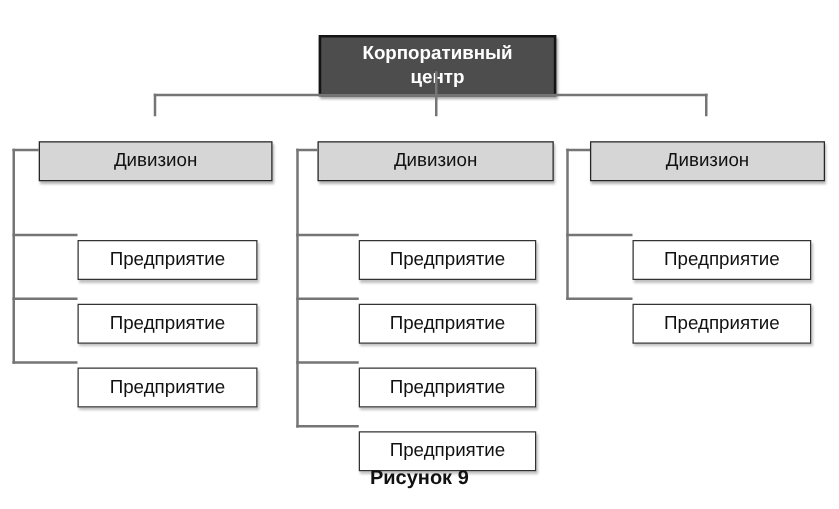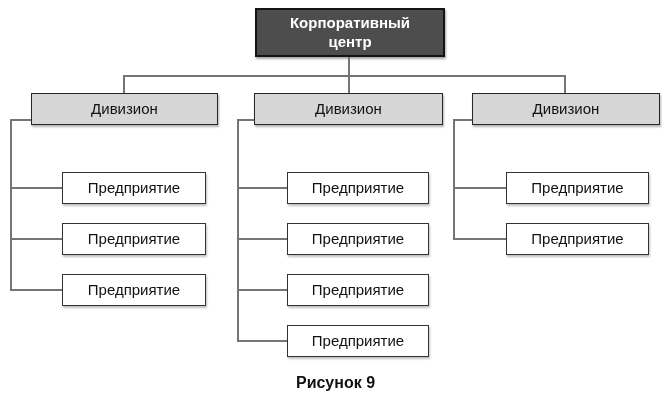--- a/index.html
+++ b/index.html
@@ -19,20 +19,21 @@
     background:var(--background);
     overflow:hidden;
   }
   .box{
     position:absolute;
     box-sizing:border-box;
     display:flex;align-items:center;justify-content:center;
     text-align:center;
     font-size:15px;
     line-height:1.25;
+    margin-top:20px;
   }
   .root-box{
     background:var(--root-fill);
     color:var(--root-text);
     border:2px solid var(--root-border);
     font-weight:bold;
     box-shadow:1px 2px 2px rgba(0,0,0,0.35);
     padding:2px 28px;
   }
   .division-box{

